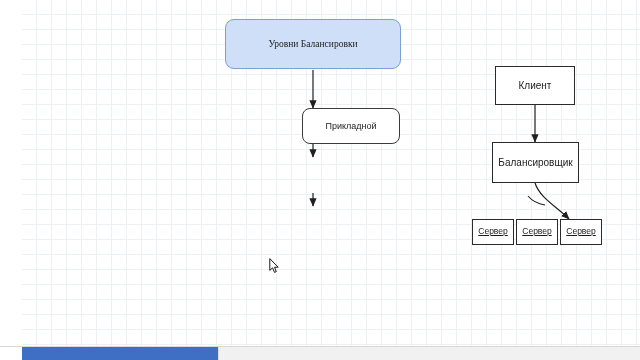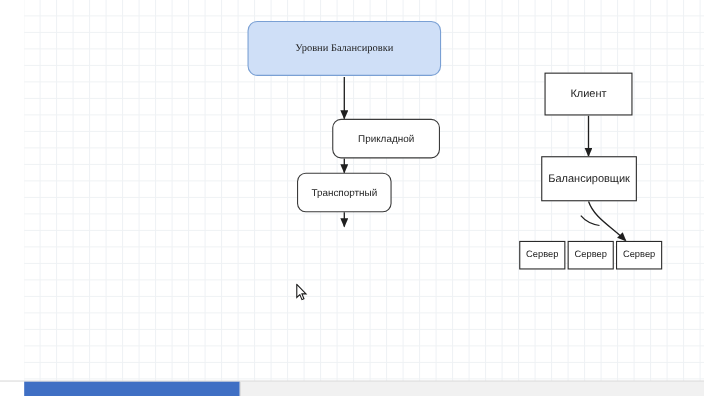--- a/index.html
+++ b/index.html
@@ -95,20 +95,21 @@
   }
   .node-rect {
     border: 1px solid #2a2a2a;
     border-radius: 0;
     font-size: 10px;
   }
   .node-small {
     border: 1px solid #2a2a2a;
     border-radius: 0;
     font-size: 8.5px;
+    text-decoration: underline;
   }
 
   
   .arrows {
     position: absolute;
     left: 0;
     top: 0;
     width: 618px;
     height: 347px;
     pointer-events: none;
@@ -151,23 +152,20 @@
     </svg>
 
     <div class="node node-title" style="left:203px; top:19px; width:176px; height:50px;">
       <span>Уровни Балансировки</span>
     </div>
 
     <div class="node node-round" style="left:248px; top:108px; width:98px; height:36px;margin-left:32px;">
       <span>Прикладной</span>
     </div>
 
-    <div class="node node-round" style="left:248px; top:157px; width:86px; height:36px;">
-      <span>Транспортный</span>
-    </div>
 
 
     <div class="node node-rect" style="left:473px; top:66px; width:80px; height:39px;">
       <span>Клиент</span>
     </div>
 
     <div class="node node-rect" style="left:470px; top:142px; width:87px; height:41px;">
       <span>Балансировщик</span>
     </div>
 

